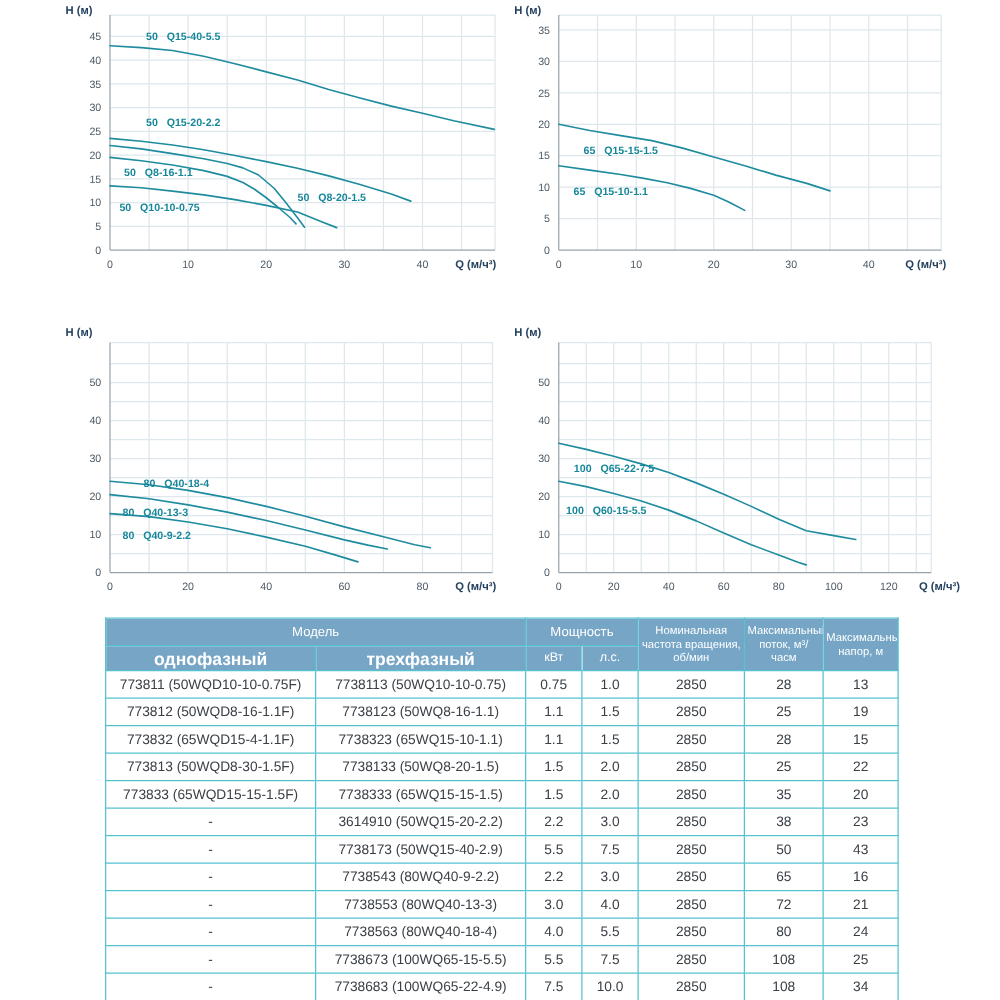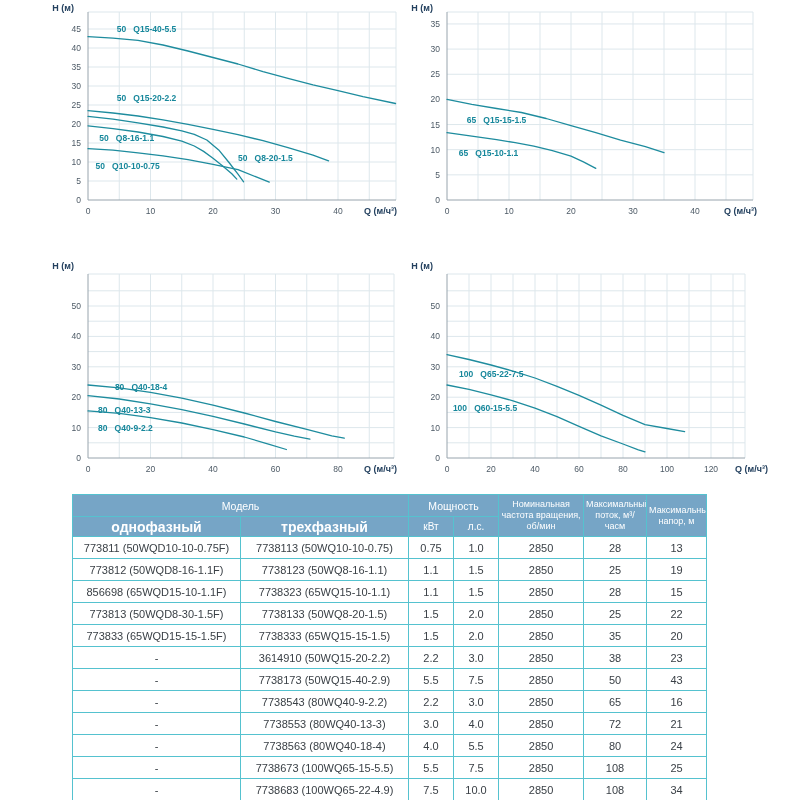--- a/index.html
+++ b/index.html
@@ -10,21 +10,21 @@
   #c1{left:400px;top:0;}
   #c2{left:0;top:258px;}
   #c3{left:400px;top:258px;}
   .grid{stroke:#dde7ec;stroke-width:1;}
   .axis{stroke:#98a4ad;stroke-width:1;}
   .tick{font-size:8.5px;fill:#4d5a66;}
   .axislbl{font-size:9px;font-weight:bold;fill:#24415f;}
   .slabel{font-size:8.5px;font-weight:bold;fill:#16879b;white-space:pre;}
   .curve{fill:none;stroke:#1e8c9e;stroke-width:1.3;stroke-linejoin:round;stroke-linecap:round;}
 
-  #spec-table{position:absolute;left:72px;top:494px;width:634px;border-collapse:collapse;
+  #spec-table{position:absolute;left:84px;top:494px;width:634px;border-collapse:collapse;
               table-layout:fixed;}
   #spec-table th,#spec-table td{border:1px solid #55c2cf;overflow:hidden;}
   #spec-table th{background:#76a5c6;color:#fff;font-weight:normal;font-size:10.5px;padding:1px 2px;}
   #spec-table .th-phase{font-weight:bold;font-size:14px;}
   #spec-table .th-unit{font-size:10px;}
   #spec-table .th-small{font-size:9px;line-height:1.2;}
   #spec-table thead tr:first-child{height:22px;}
   #spec-table thead tr:last-child{height:20px;}
   #spec-table td{height:21px;text-align:center;font-size:11px;color:#3a4046;background:#fff;
                  padding:0 2px;white-space:nowrap;}
@@ -260,21 +260,21 @@
         <tr>
           <td>773812 (50WQD8-16-1.1F)</td>
           <td>7738123 (50WQ8-16-1.1)</td>
           <td>1.1</td>
           <td>1.5</td>
           <td>2850</td>
           <td>25</td>
           <td>19</td>
         </tr>
         <tr>
-          <td>856698 (65WQD15-10-1.1F)</td>
+          <td>773832 (65WQD15-4-1.1F)</td>
           <td>7738323 (65WQ15-10-1.1)</td>
           <td>1.1</td>
           <td>1.5</td>
           <td>2850</td>
           <td>28</td>
           <td>15</td>
         </tr>
         <tr>
           <td>773813 (50WQD8-30-1.5F)</td>
           <td>7738133 (50WQ8-20-1.5)</td>

